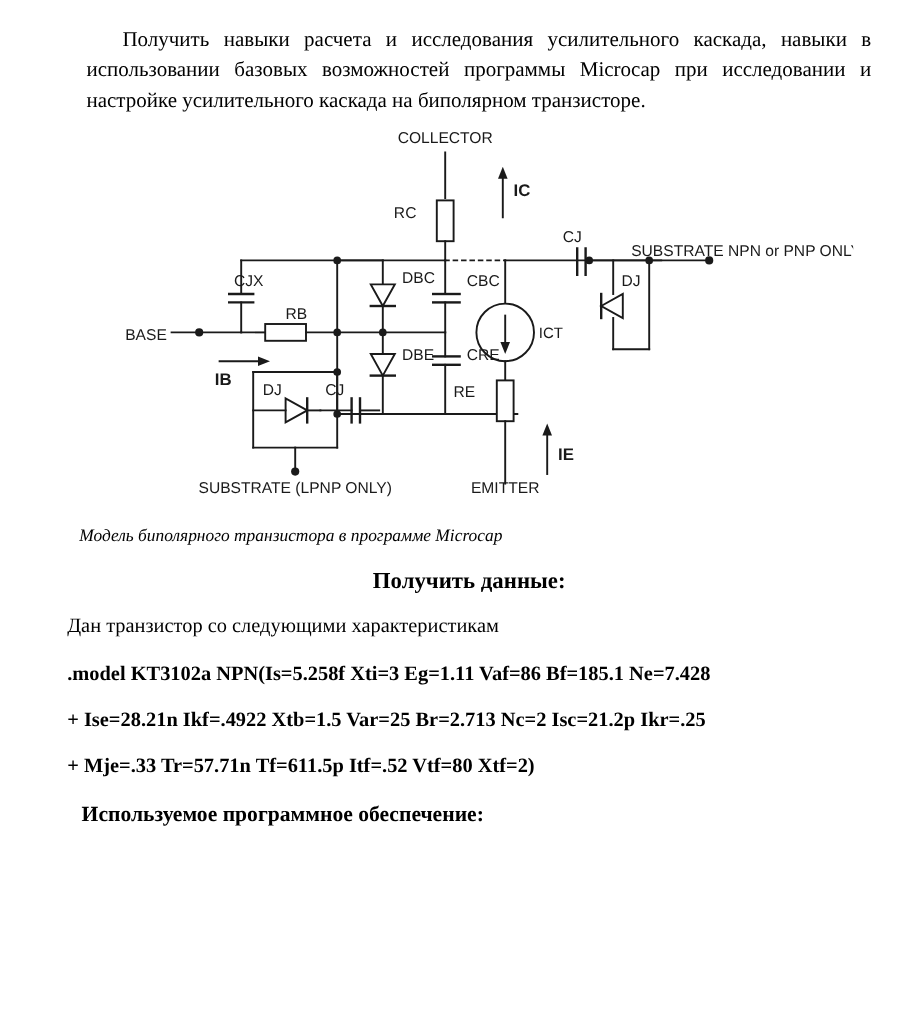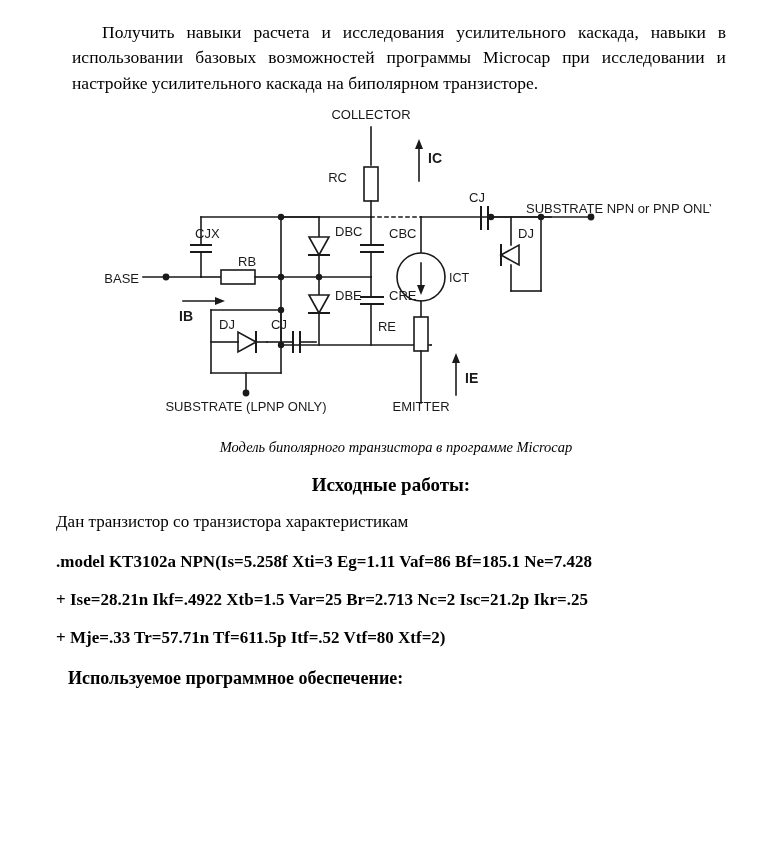--- a/index.html
+++ b/index.html
@@ -37,21 +37,21 @@
   }
   .figure-wrap {
     margin-top: 9px;
     display: flex;
     justify-content: center;
   }
   .caption {
     font-size: 14.5px;
     font-style: italic;
     margin: 14px 0 0 10px;
-    text-align: center;
+    text-align: left;
   }
   .h2-center {
     text-align: center;
     font-weight: bold;
     font-size: 19px;
     margin: 18px 0 0 0;
   }
   .line {
     font-size: 17px;
     line-height: 1.4;
@@ -236,23 +236,23 @@
       <text class="lbl" x="200" y="224">CJ</text>
       <text class="lbl" x="325" y="226" text-anchor="end">RE</text>
       <text class="lbl-b" x="394" y="278">IE</text>
       <text class="lbl" x="175" y="306" text-anchor="middle">SUBSTRATE (LPNP ONLY)</text>
       <text class="lbl" x="350" y="306" text-anchor="middle">EMITTER</text>
     </svg>
   </div>
 
   <div class="caption">Модель биполярного транзистора в программе Microcap</div>
 
-  <div class="h2-center">Исходные работы:</div>
-
-  <div class="line">Дан транзистор со транзистора характеристикам</div>
+  <div class="h2-center">Получить данные:</div>
+
+  <div class="line">Дан транзистор со следующими характеристикам</div>
 
   <div class="model-line">.model KT3102a NPN(Is=5.258f Xti=3 Eg=1.11 Vaf=86 Bf=185.1 Ne=7.428</div>
   <div class="model-line">+  Ise=28.21n Ikf=.4922 Xtb=1.5 Var=25 Br=2.713 Nc=2 Isc=21.2p Ikr=.25</div>
   <div class="model-line">+  Mje=.33 Tr=57.71n Tf=611.5p Itf=.52 Vtf=80 Xtf=2)</div>
 
   <div class="bold-line">Используемое программное обеспечение:</div>
 
 
 </div>
 

